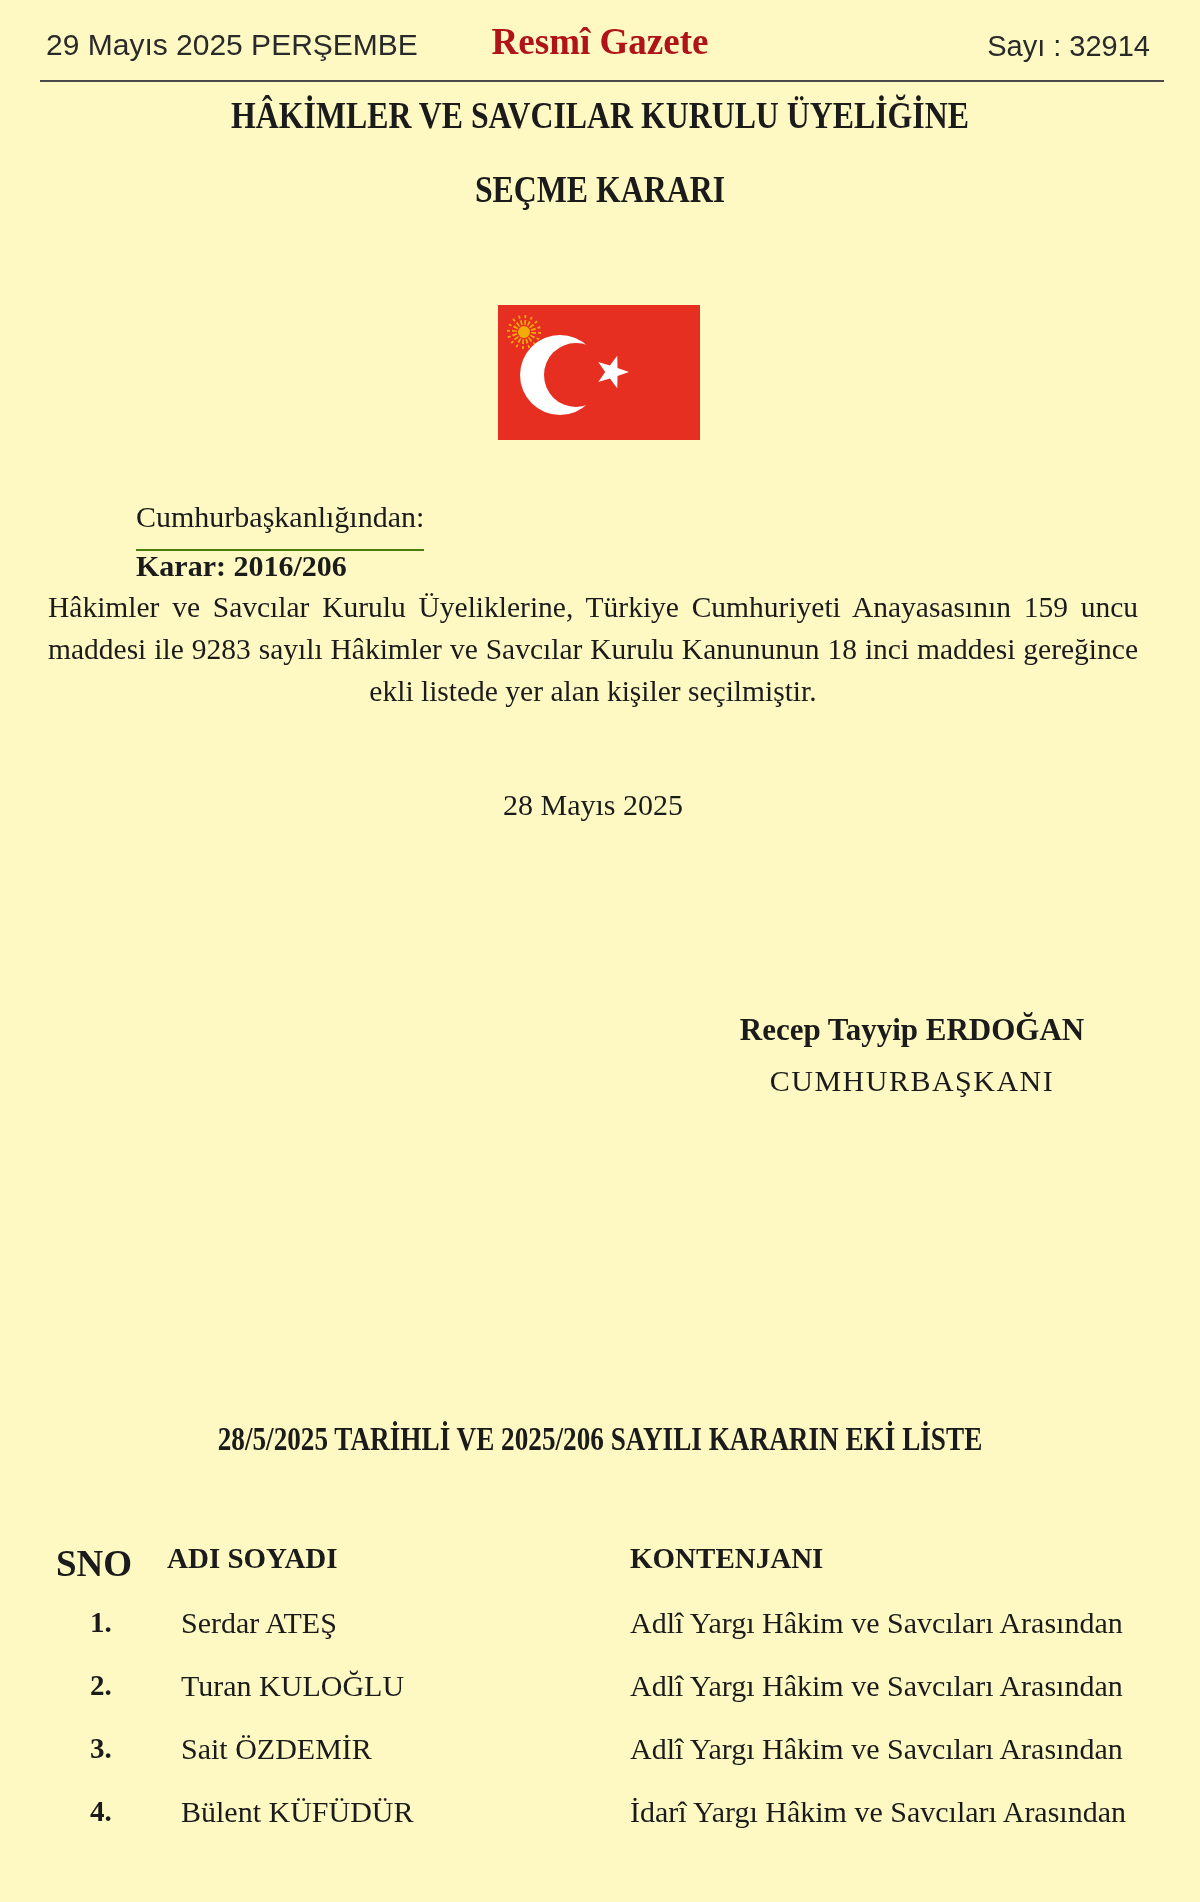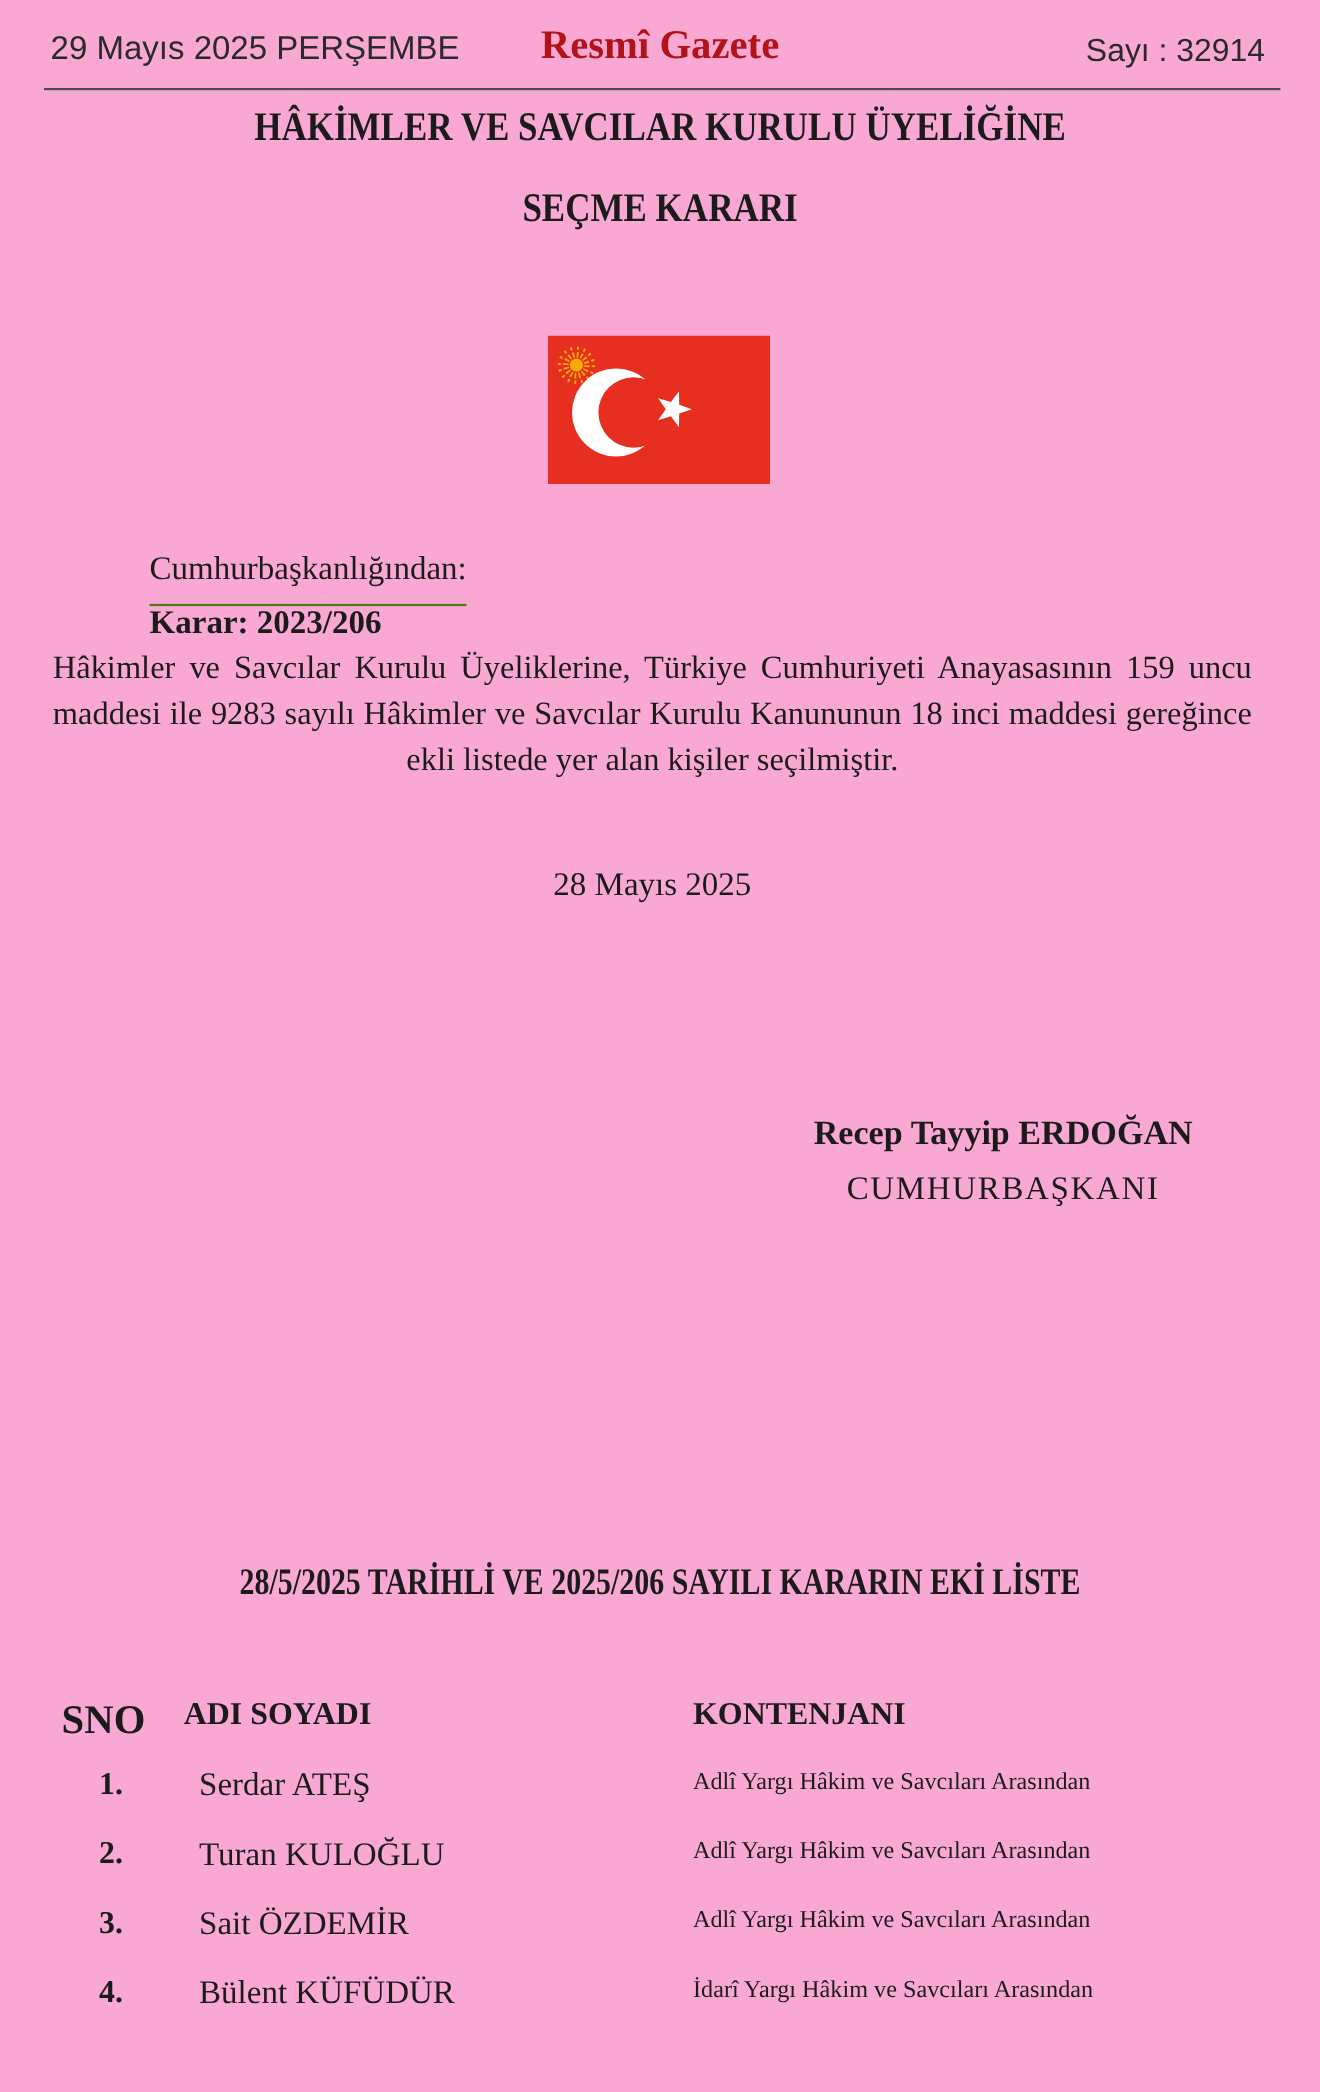--- a/index.html
+++ b/index.html
@@ -1,18 +1,18 @@
 <!DOCTYPE html>
 <html><head>
 <meta charset="utf-8">
 <style>
   html,body{margin:0;padding:0;background:#e9e9e9;}
   .page{
     position:relative;width:1200px;height:1902px;margin:0 auto;
-    background:#f9a8d4;overflow:hidden;
+    background:#fef9c3;overflow:hidden;
     font-family:"Liberation Serif","DejaVu Serif",serif;
     color:#1b1b1b;
     -webkit-font-smoothing:antialiased;
   }
   .abs{position:absolute;}
   
   .hdr-date{left:46px;top:28px;font-family:"Liberation Sans","DejaVu Sans",sans-serif;font-size:30px;color:#2a2a2a;}
   .hdr-masthead{left:0;top:20px;width:1200px;text-align:center;font-size:37px;font-weight:bold;}
   .hdr-issue{right:50px;top:30px;font-family:"Liberation Sans","DejaVu Sans",sans-serif;font-size:29px;color:#2a2a2a;}
   .hdr-rule{left:40px;top:80px;width:1124px;height:2px;background:#4a4a4a;}
@@ -33,21 +33,21 @@
   
   .decision-date{left:48px;top:788px;width:1090px;text-align:center;font-size:30px;}
   .sig-name{left:600px;top:1012px;width:624px;text-align:center;font-size:31px;font-weight:bold;}
   .sig-title{left:600px;top:1064px;width:624px;text-align:center;font-size:30px;letter-spacing:1.5px;}
   
   .annex-title{left:0;top:1420px;width:1200px;text-align:center;font-size:34px;font-weight:bold;transform:scaleX(.80);transform-origin:50% 50%;white-space:nowrap;}
   .row{left:0;top:0;width:1200px;height:40px;}
   .cell{position:absolute;white-space:nowrap;}
   .c-no{left:90px;font-weight:bold;font-size:29px;}
   .c-name{left:181px;font-size:30px;}
-  .c-quota{left:630px;font-size:22px;}
+  .c-quota{left:630px;font-size:30px;}
   .th .c-no{left:56px;font-size:37px;}
   .th .c-name{left:167px;font-weight:bold;font-size:29px;}
   .th .c-quota{left:630px;font-weight:bold;font-size:29px;}
 </style>
 </head>
 <body>
 
 <div class="page">
 
   <div class="abs hdr-date">29 Mayıs 2025 PERŞEMBE</div>
@@ -71,21 +71,21 @@
 
     <circle cx="62" cy="70" r="40" fill="#ffffff"></circle>
     <circle cx="78" cy="70" r="32" fill="#e62e21"></circle>
 
     <polygon points="131,67 119.5,71 119.25,83.2 111.9,73.5 100.25,77 107.2,67 100.25,57 111.9,60.5 119.25,50.8 119.5,63" fill="#ffffff"></polygon>
   </svg>
 
   <div class="abs authority">
     <span class="u">Cumhurbaşkanlığından:</span>
   </div>
-  <div class="abs karar">Karar: 2023/206</div>
+  <div class="abs karar">Karar: 2016/206</div>
 
   <div class="abs para">
     <div class="jline">Hâkimler ve Savcılar Kurulu Üyeliklerine, Türkiye Cumhuriyeti Anayasasının 159 uncu</div>
     <div class="jline">maddesi ile 9283 sayılı Hâkimler ve Savcılar Kurulu Kanununun 18 inci maddesi gereğince</div>
     <div class="lline">ekli listede yer alan kişiler seçilmiştir.</div>
   </div>
 
   <div class="abs decision-date">28 Mayıs 2025</div>
 
   <div class="abs sig-name">Recep Tayyip ERDOĞAN</div>

